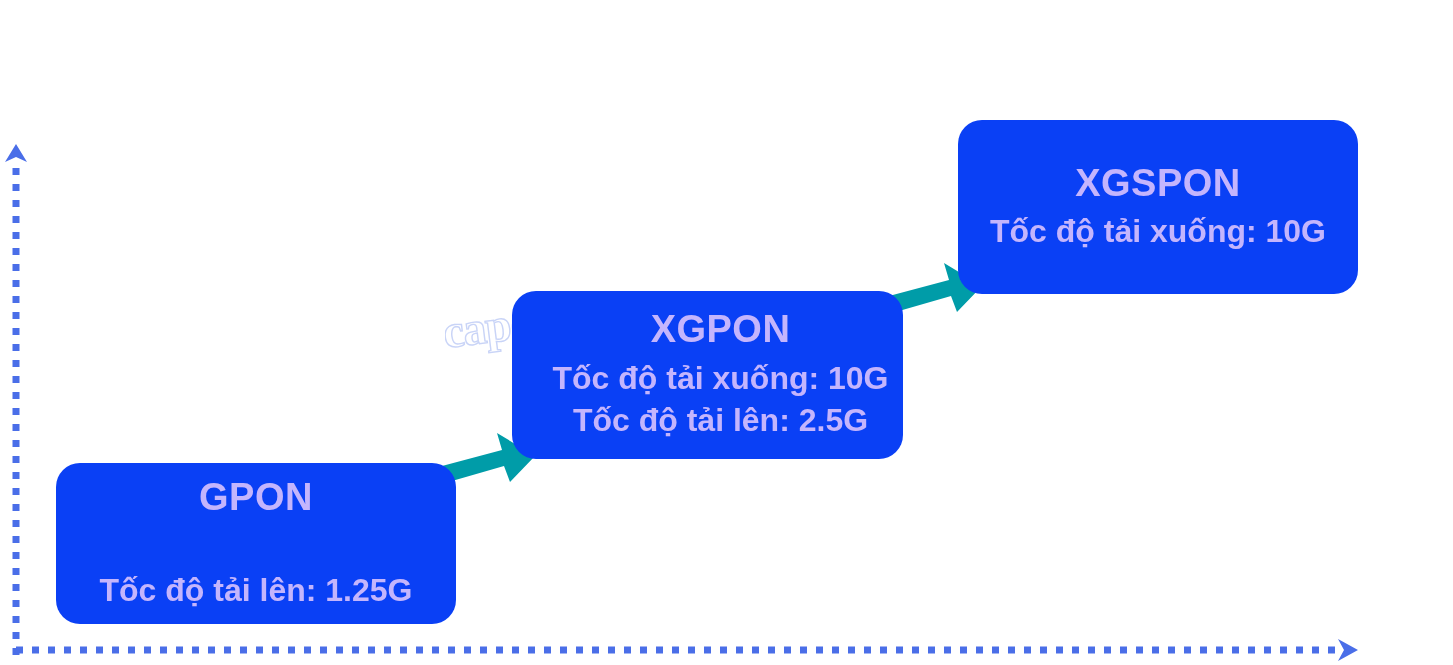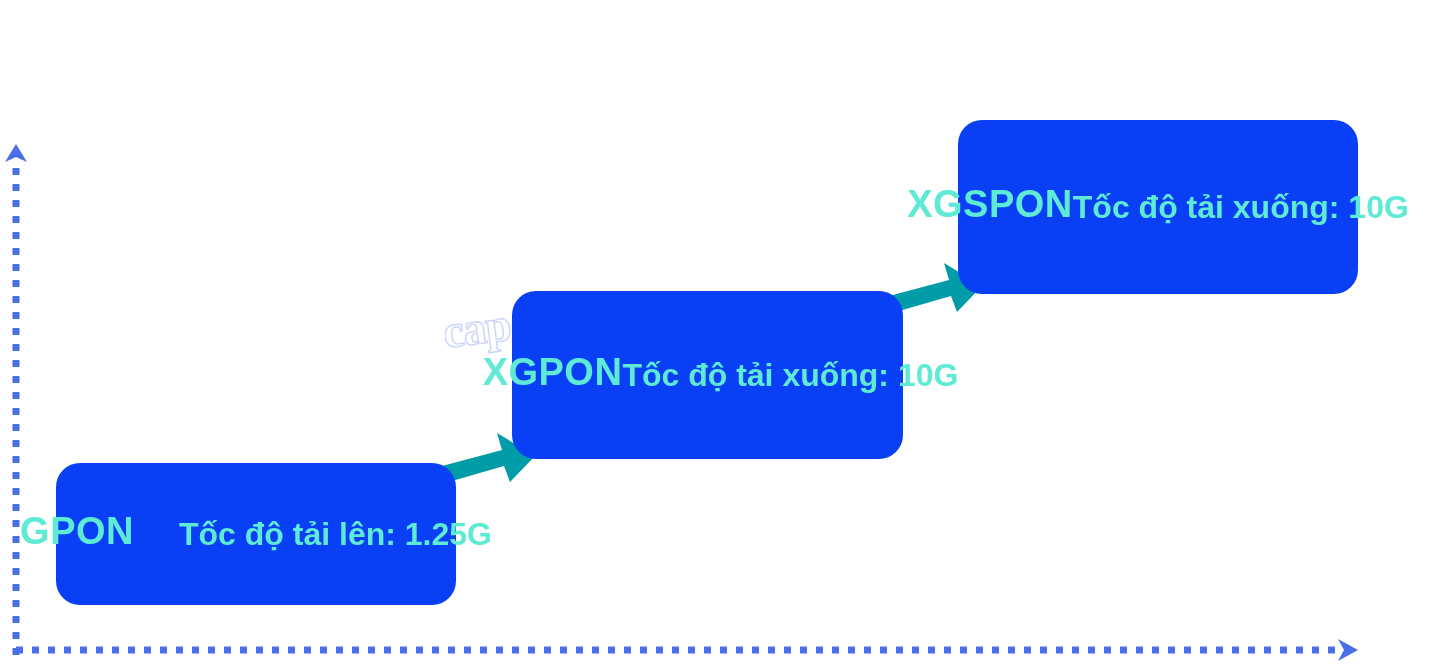--- a/index.html
+++ b/index.html
@@ -57,43 +57,43 @@
     fill: #009ca8;
   }
 
   
   .node {
     position: absolute;
     background: #0a40f5;
     border-radius: 24px;
     box-sizing: border-box;
     display: flex;
-    flex-direction: row;
+    flex-direction: column;
     align-items: center;
     justify-content: center;
-    color: #5eead4;
+    color: #c4b5fd;
     text-align: center;
     z-index: 3;
     padding: 6px 14px;
   }
   .node-title {
     font-size: 38px;
     font-weight: 700;
     line-height: 1.12;
     letter-spacing: 0.5px;
     margin-bottom: 6px;
   }
   .node-line {
     font-size: 32px;
     font-weight: 700;
     line-height: 1.32;
     white-space: nowrap;
   }
 
-  #node-gpon   { left: 56px;  top: 463px; width: 400px; height: 142px; gap: 45px; }
+  #node-gpon   { left: 56px;  top: 463px; width: 400px; height: 161px; gap: 45px; }
   #node-xgpon  { left: 512px; top: 291px; width: 391px; height: 168px; padding-left: 40px; }
   #node-xgspon { left: 958px; top: 120px; width: 400px; height: 174px; }
 
   #arrow-1 { left: 440px; top: 425px; width: 100px; height: 62px; }
   #arrow-2 { left: 887px; top: 255px; width: 100px; height: 62px; }
 </style>
 </head>
 <body>
 
 <div id="canvas">
@@ -122,20 +122,21 @@
   </svg>
 
   <div id="node-gpon" class="node">
     <div class="node-title">GPON</div>
     <div class="node-line">Tốc độ tải lên: 1.25G</div>
   </div>
 
   <div id="node-xgpon" class="node">
     <div class="node-title">XGPON</div>
     <div class="node-line">Tốc độ tải xuống: 10G</div>
+    <div class="node-line">Tốc độ tải lên: 2.5G</div>
   </div>
 
   <div id="node-xgspon" class="node">
     <div class="node-title">XGSPON</div>
     <div class="node-line">Tốc độ tải xuống: 10G</div>
   </div>
 
 </div>
 
 </body></html>

